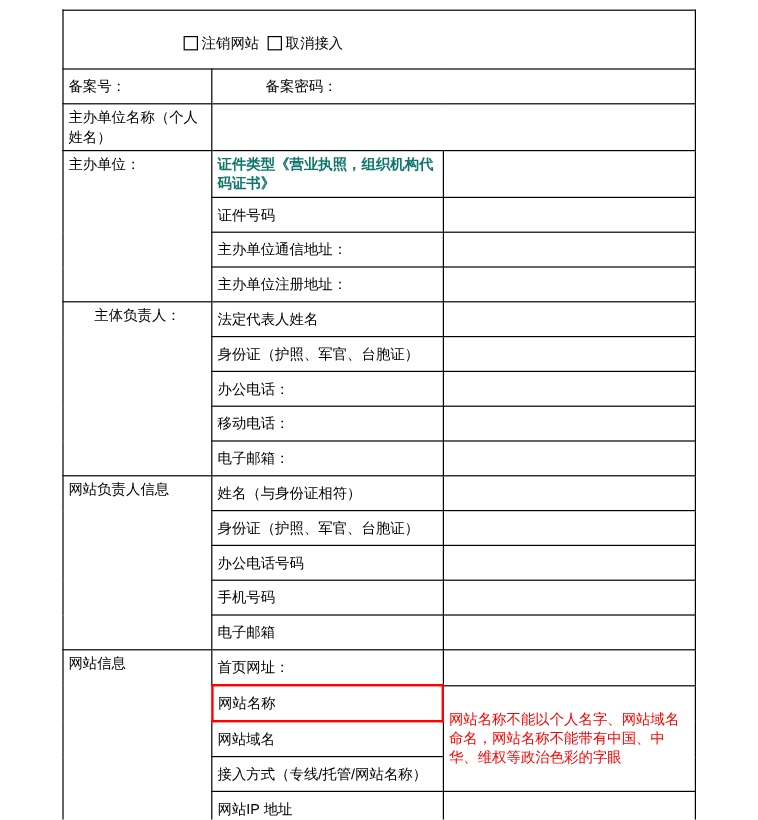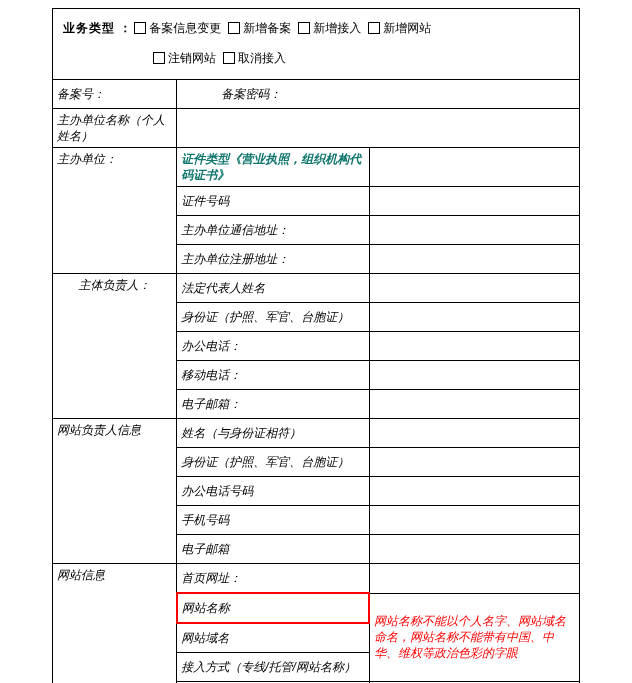--- a/index.html
+++ b/index.html
@@ -61,21 +61,20 @@
     width: 100%;
     table-layout: fixed;
   }
   table.form td {
     border: 1px solid #000;
     padding: 3px 4px;
     vertical-align: middle;
     height: 22px;
     font-size: 12px;
     line-height: 16px;
-    font-style: italic;
   }
   .col-a { width: 124px; }
   .col-b { width: 192px; }
   .col-c { width: 210px; }
   .tall { height: 36px; }
   .redbold { color: #0f766e; font-weight: bold; }
   .redbox {
     border: 2px solid #ff0000 !important;
   }
   .note-cell {
@@ -86,39 +85,20 @@
     padding-top: 4px;
     position: relative;
   }
 </style>
 </head>
 <body>
 
 <div class="page">
 
   <div class="header-box">
-    <div class="header-line">
-      <span class="biz-label">业务类型 ：</span>
-      <span class="chk">
-        <span class="box"></span>
-        <span>备案信息变更</span>
-      </span>
-      <span class="chk">
-        <span class="box"></span>
-        <span>新增备案</span>
-      </span>
-      <span class="chk">
-        <span class="box"></span>
-        <span>新增接入</span>
-      </span>
-      <span class="chk">
-        <span class="box"></span>
-        <span>新增网站</span>
-      </span>
-    </div>
     <div class="header-line second">
       <span class="chk">
         <span class="box"></span>
         <span>注销网站</span>
       </span>
       <span class="chk">
         <span class="box"></span>
         <span>取消接入</span>
       </span>
     </div>

